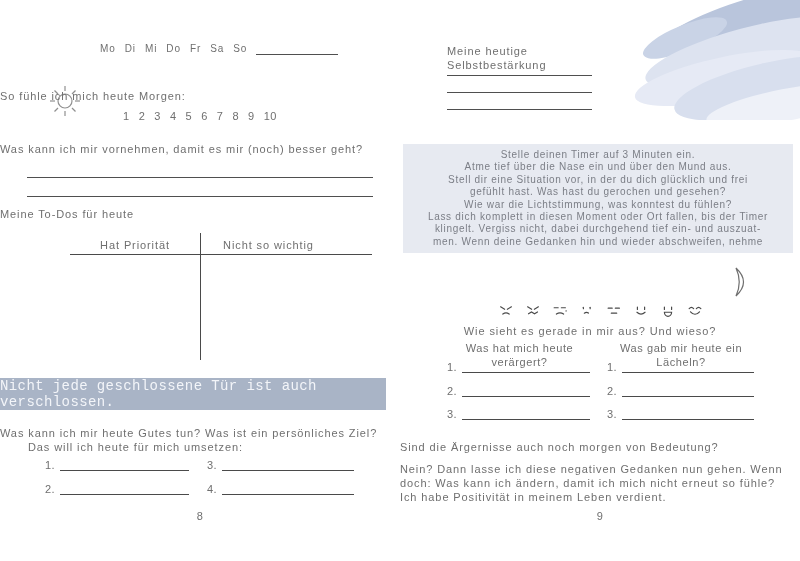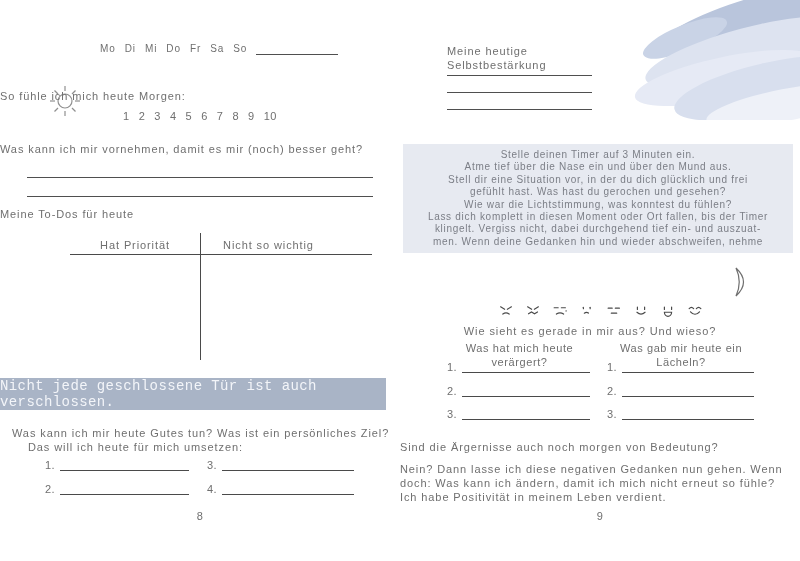--- a/index.html
+++ b/index.html
@@ -96,21 +96,21 @@
 
     <div class="txt" style="left:70px;top:238px;width:130px;text-align:center;">Hat Priorität</div>
     <div class="txt" style="left:201px;top:238px;width:135px;text-align:center;">Nicht so wichtig</div>
     <div class="wline tchart-underline"></div>
     <div class="tchart-divider"></div>
 
     <div class="quote-banner" style="background:#a9b4c6;">
       <span>Nicht jede geschlossene Tür ist auch verschlossen.</span>
     </div>
 
-    <div class="txt center" style="top:426px;margin-left:12px;">Was kann ich mir heute Gutes tun? Was ist ein persönliches Ziel?</div>
+    <div class="txt center" style="top:426px;">Was kann ich mir heute Gutes tun? Was ist ein persönliches Ziel?</div>
     <div class="txt center" style="top:440px;margin-left:28px;">Das will ich heute für mich umsetzen:</div>
 
     <div class="numline" style="left:45px;top:458px;width:144px;">
       <span>1.</span>
         <span class="nl-line"></span>
     </div>
     <div class="numline" style="left:207px;top:458px;width:147px;">
       <span>3.</span>
         <span class="nl-line"></span>
     </div>

